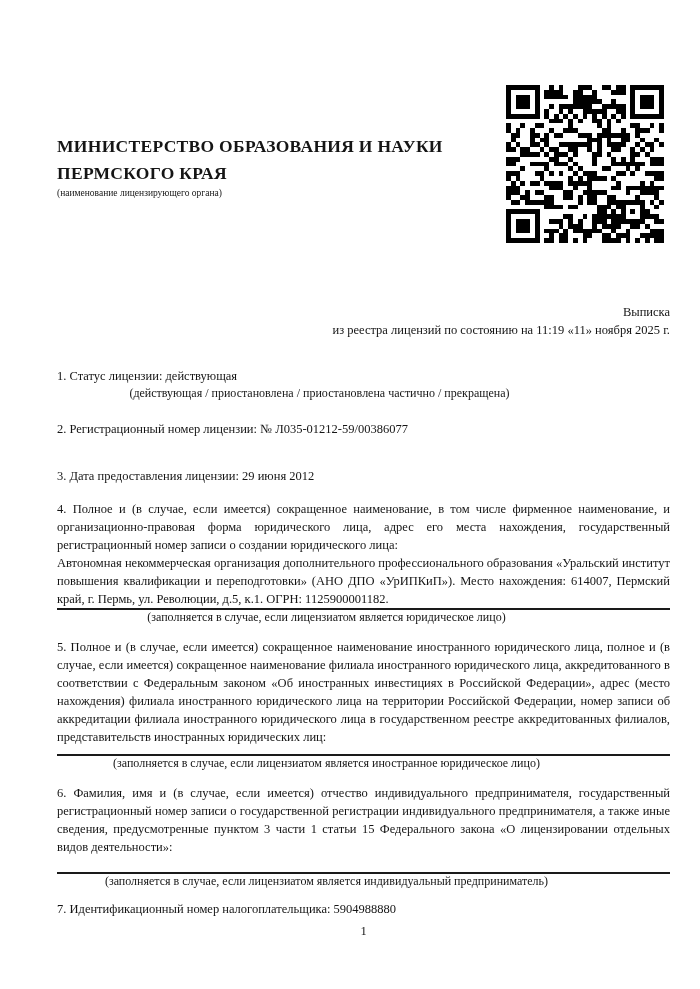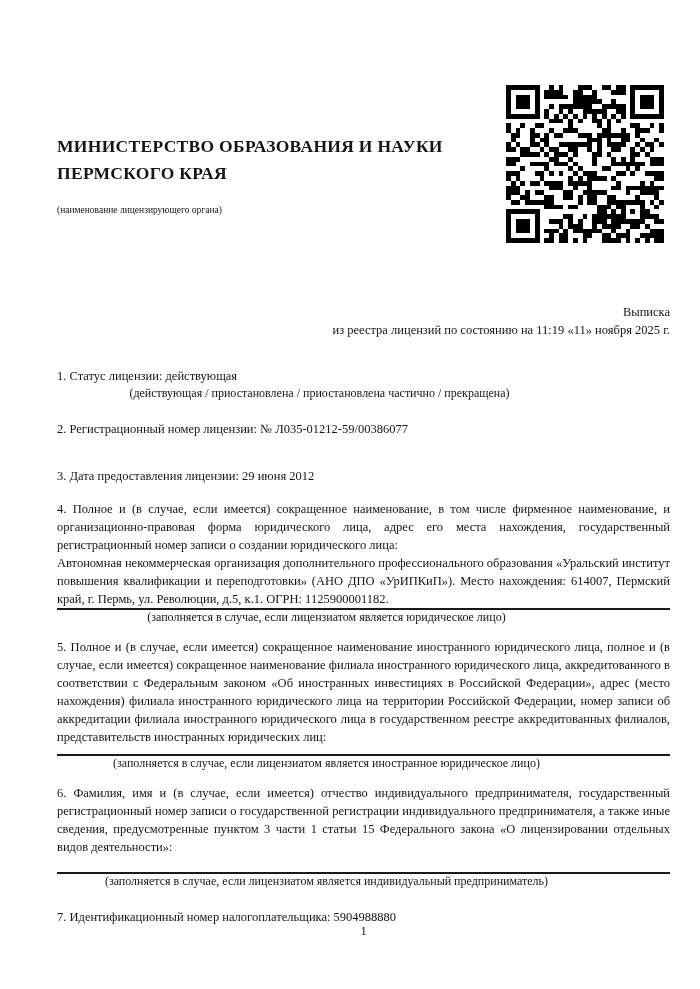--- a/index.html
+++ b/index.html
@@ -14,21 +14,21 @@
 
   
   .org-header {
     position:absolute; left:57px; top:133px; width:448px;
   }
   .org-name {
     font-size:17.5px; font-weight:bold; line-height:27px;
     letter-spacing:0.3px;
   }
   .org-caption {
-    margin-top:17px;
+    margin-top:0;
     font-size:9.5px; line-height:12px;
   }
 
   
   .qr-box {
     position:absolute; left:506px; top:85px;
     width:158px; height:158px;
   }
   .qr-box svg { width:100%; height:100%; display:block; }
 
@@ -56,21 +56,21 @@
   .f3        { margin-top:29px; }
   .f4q       { margin-top:15px; }
   .rule1     { margin-top:0px; }
   .cap2      { margin-top:1px; padding-right:74px; }
   .f5        { margin-top:14px; }
   .rule2     { margin-top:8px; }
   .cap3      { margin-top:1px; padding-right:74px; }
   .f6        { margin-top:14px; }
   .rule3     { margin-top:16px; }
   .cap4      { margin-top:1px; padding-right:74px; }
-  .f7        { margin-top:20px; }
+  .f7        { margin-top:12px; }
 
   .page-number {
     position:absolute; left:57px; top:922px; width:613px;
     text-align:center; font-size:12.5px; line-height:18px;
   }
 </style>
 </head>
 <body>
 
 <div class="page" style="color: rgb(21, 21, 21);">

